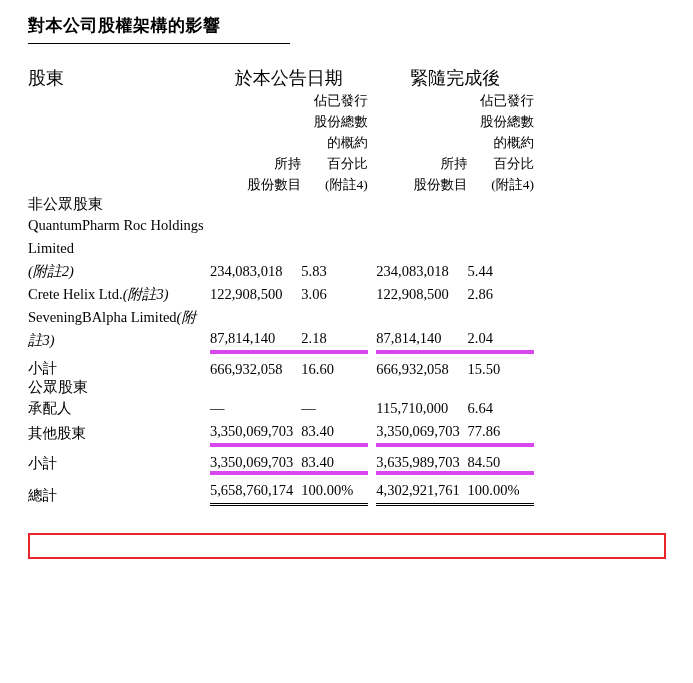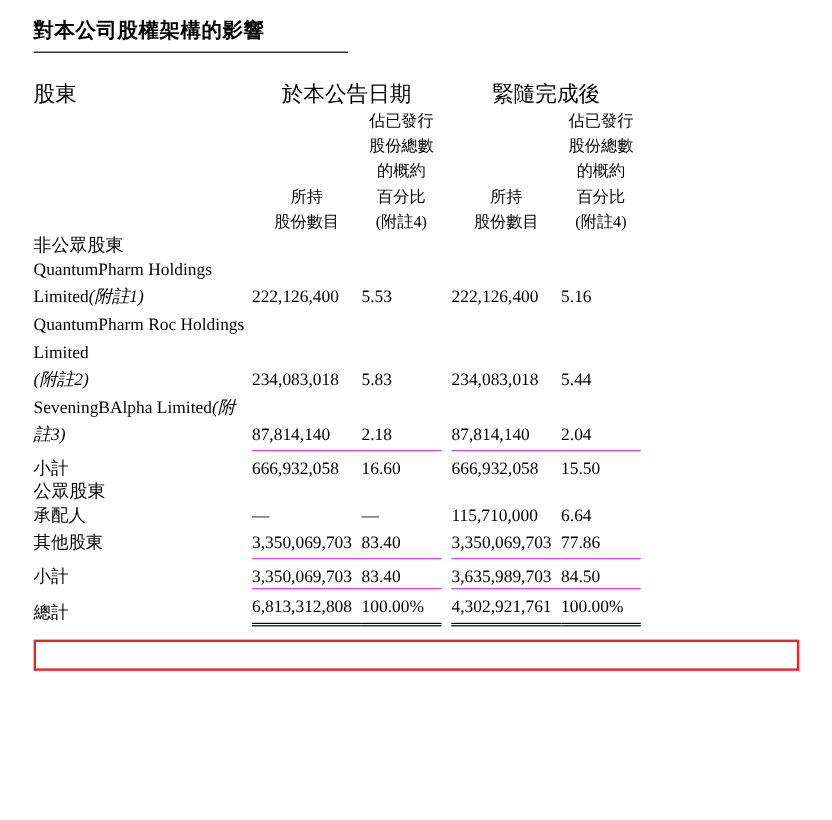--- a/index.html
+++ b/index.html
@@ -68,21 +68,20 @@
     text-align: center;
   }
   .hdr-stack {
     font-size: 13.5px;
     line-height: 21px;
     text-align: right;
     padding-bottom: 3px;
   }
   .hdr-stack .tall {
     display: block;
-    text-align: center;
   }
   .section-label {
     font-size: 15px;
     padding-top: 14px;
     padding-bottom: 5px;
     margin-left: 36px;
   }
   .data-row td {
     font-size: 14.5px;
     line-height: 23px;
@@ -98,21 +97,21 @@
   .subtotal-row td {
     font-size: 14.5px;
     padding-top: 14px;
   }
   .total-row td {
     font-size: 14.5px;
     padding-top: 14px;
   }
   .rule-above .num-cell,
   .rule-above .pct-cell {
-    border-top: 1px solid #d946ef;
+    border-top: 4px solid #d946ef;
     padding-top: 7px;
   }
   .dbl-rule-below .num-cell,
   .dbl-rule-below .pct-cell {
     border-bottom: 3px double #000;
     padding-bottom: 4px;
   }
 
   .highlight-box {
     position: absolute;
@@ -178,48 +177,48 @@
           <span class="tall">的概約</span>
           <span class="tall">百分比</span>
           <span class="tall">(附註4)</span>
         </td>
       </tr>
 
       <tr>
         <td class="section-label" colspan="6">非公眾股東</td>
       </tr>
 
-      <tr class="data-row">
-        <td>
-          <span>QuantumPharm Holdings Limited</span><span class="note">(附註1)</span>
-        </td>
-        <td class="num-cell">222,126,400</td>
-        <td class="pct-cell">5.53</td>
-        <td></td>
-        <td class="num-cell">222,126,400</td>
-        <td class="pct-cell">5.16</td>
-      </tr>
 
       <tr class="data-row">
         <td>QuantumPharm Roc Holdings Limited</td>
         <td></td>
           <td></td>
           <td></td>
           <td></td>
           <td></td>
       </tr>
       <tr class="data-row">
         <td class="indent note">(附註2)</td>
         <td class="num-cell">234,083,018</td>
         <td class="pct-cell">5.83</td>
         <td></td>
         <td class="num-cell">234,083,018</td>
         <td class="pct-cell">5.44</td>
       </tr>
 
+      <tr class="data-row">
+        <td>
+          <span>Crete Helix Ltd.</span><span class="note">(附註3)</span>
+        </td>
+        <td class="num-cell">122,908,500</td>
+        <td class="pct-cell">3.06</td>
+        <td></td>
+        <td class="num-cell">122,908,500</td>
+        <td class="pct-cell">2.86</td>
+      </tr>
 
       <tr class="data-row">
         <td>
           <span>SeveningBAlpha Limited</span><span class="note">(附註3)</span>
         </td>
         <td class="num-cell">87,814,140</td>
         <td class="pct-cell">2.18</td>
         <td></td>
         <td class="num-cell">87,814,140</td>
         <td class="pct-cell">2.04</td>
@@ -260,21 +259,21 @@
         <td>小計</td>
         <td class="num-cell">3,350,069,703</td>
         <td class="pct-cell">83.40</td>
         <td></td>
         <td class="num-cell">3,635,989,703</td>
         <td class="pct-cell">84.50</td>
       </tr>
 
       <tr class="total-row rule-above dbl-rule-below">
         <td>總計</td>
-        <td class="num-cell">6,813,312,808</td>
+        <td class="num-cell">5,658,760,174</td>
         <td class="pct-cell">100.00%</td>
         <td></td>
         <td class="num-cell">4,302,921,761</td>
         <td class="pct-cell">100.00%</td>
       </tr>
     </tbody>
   </table>
 
   <div class="highlight-box"></div>
 

